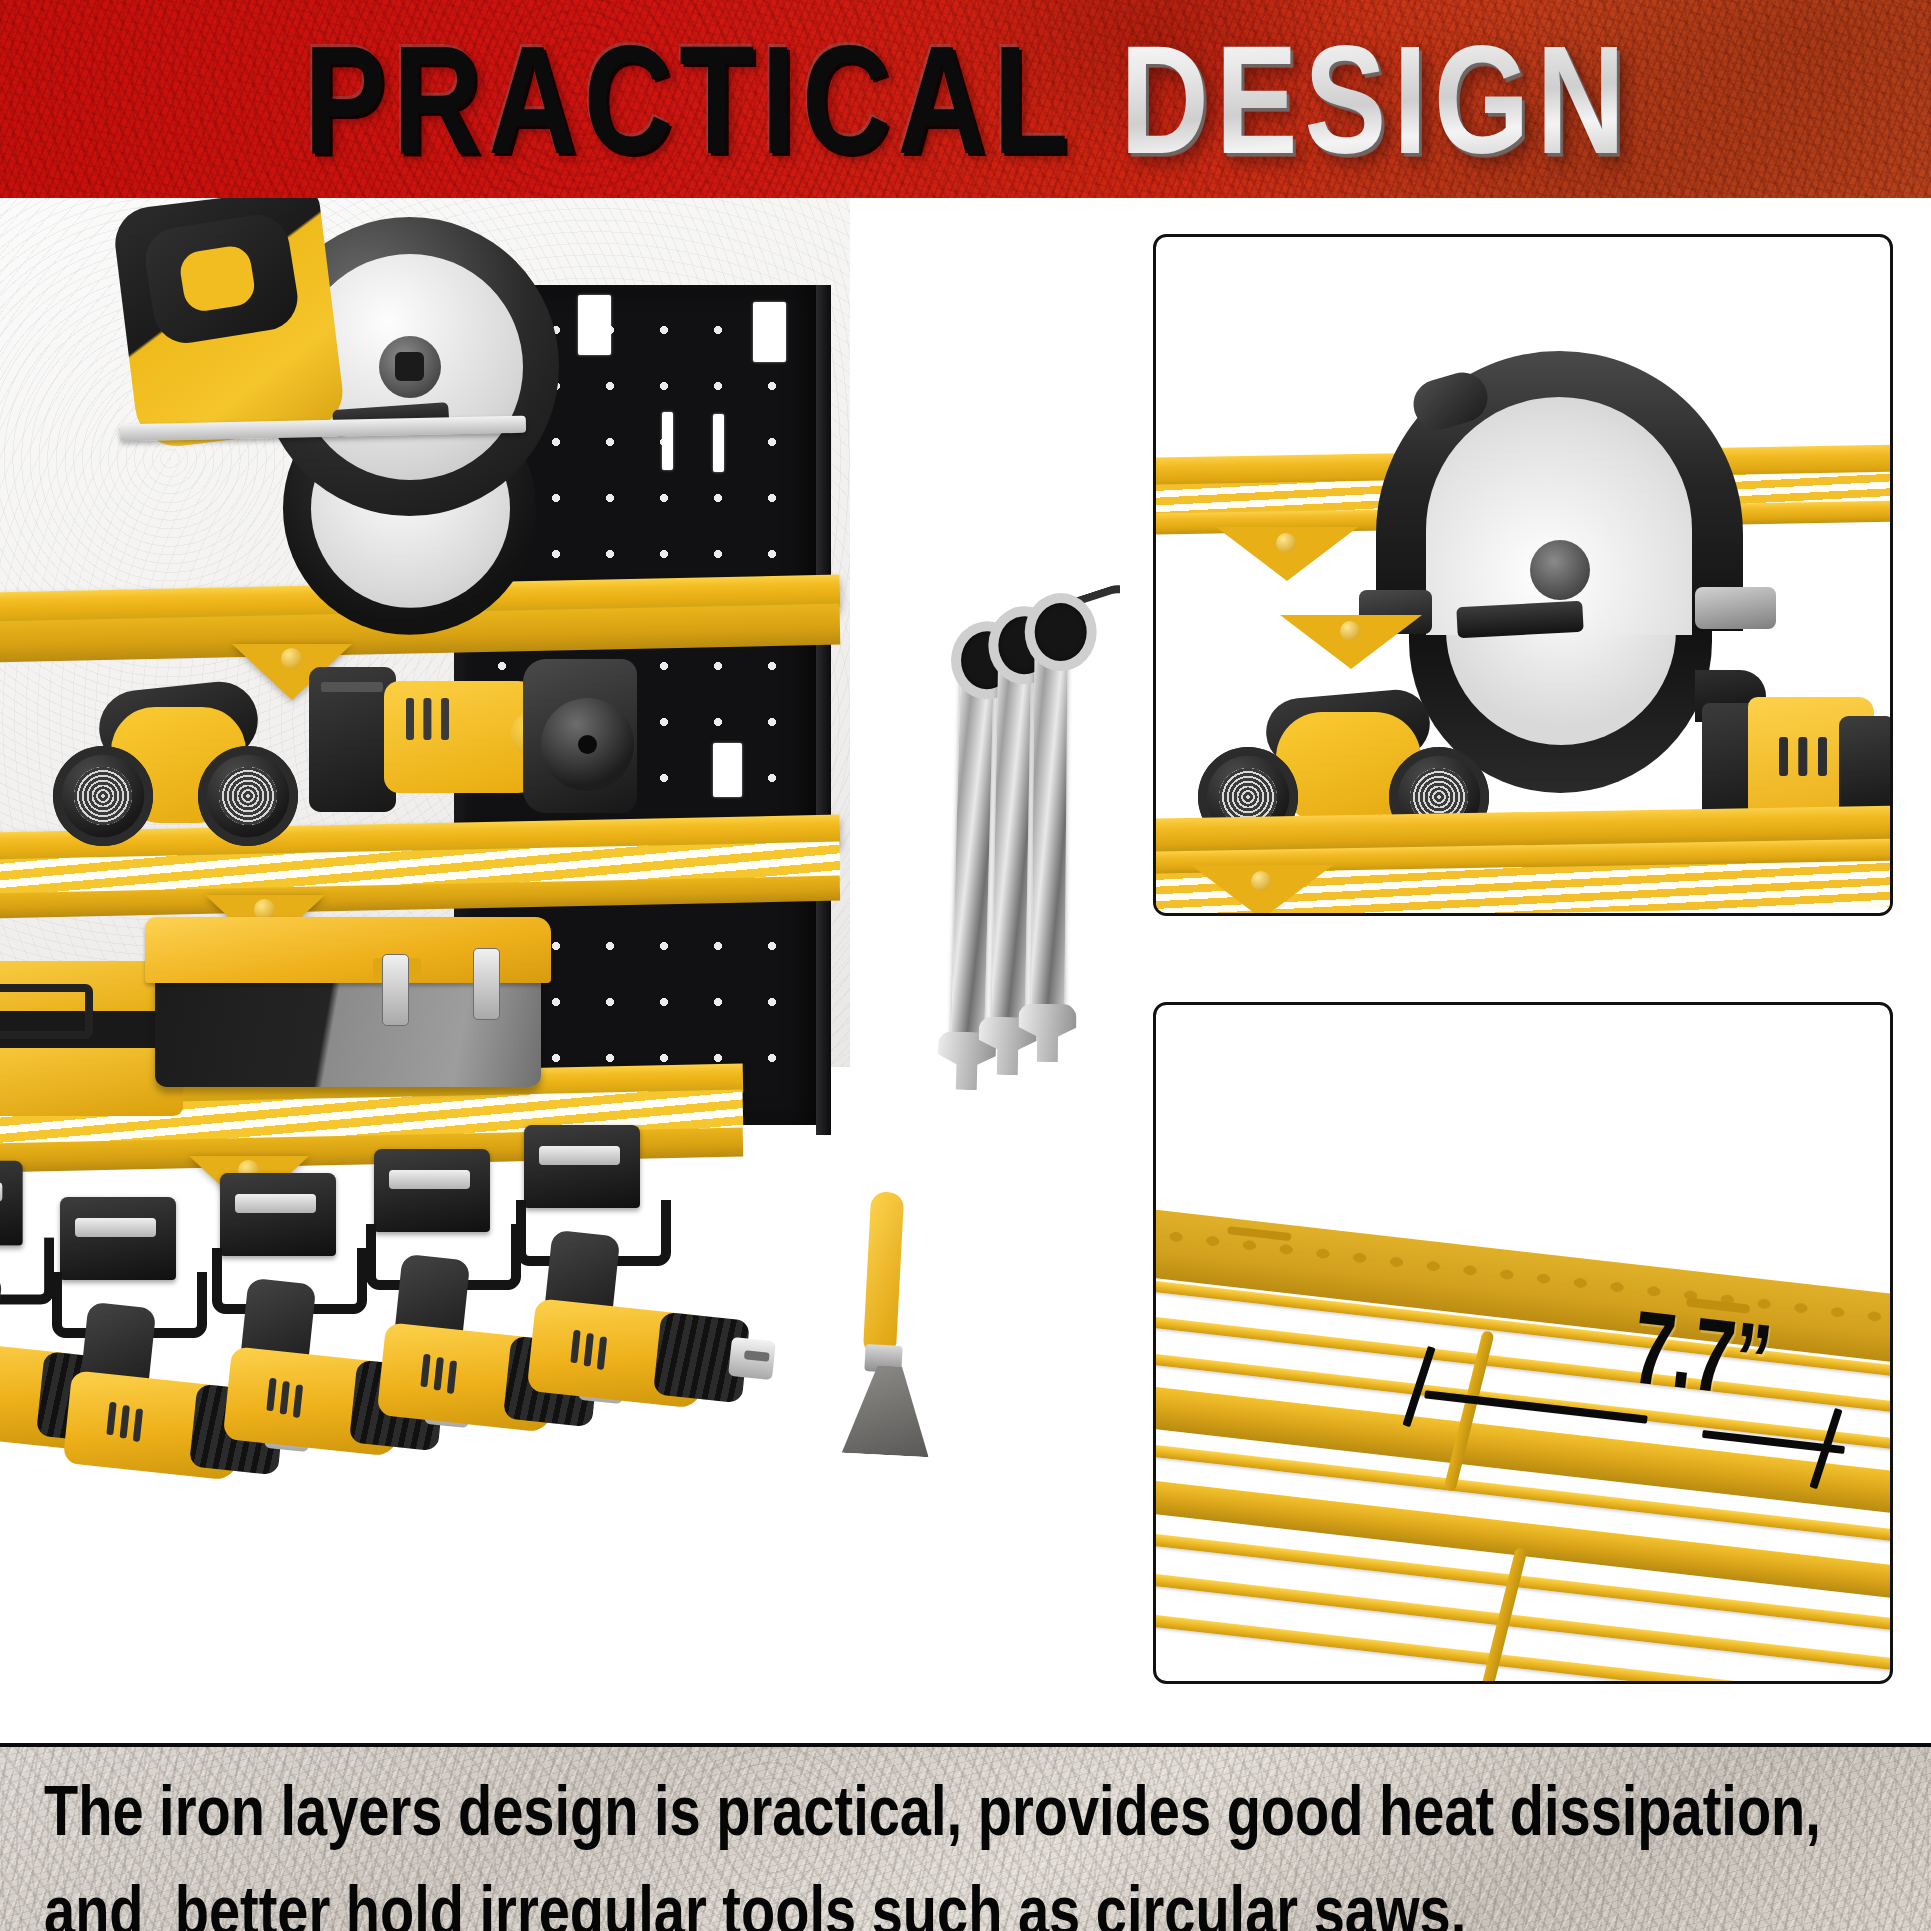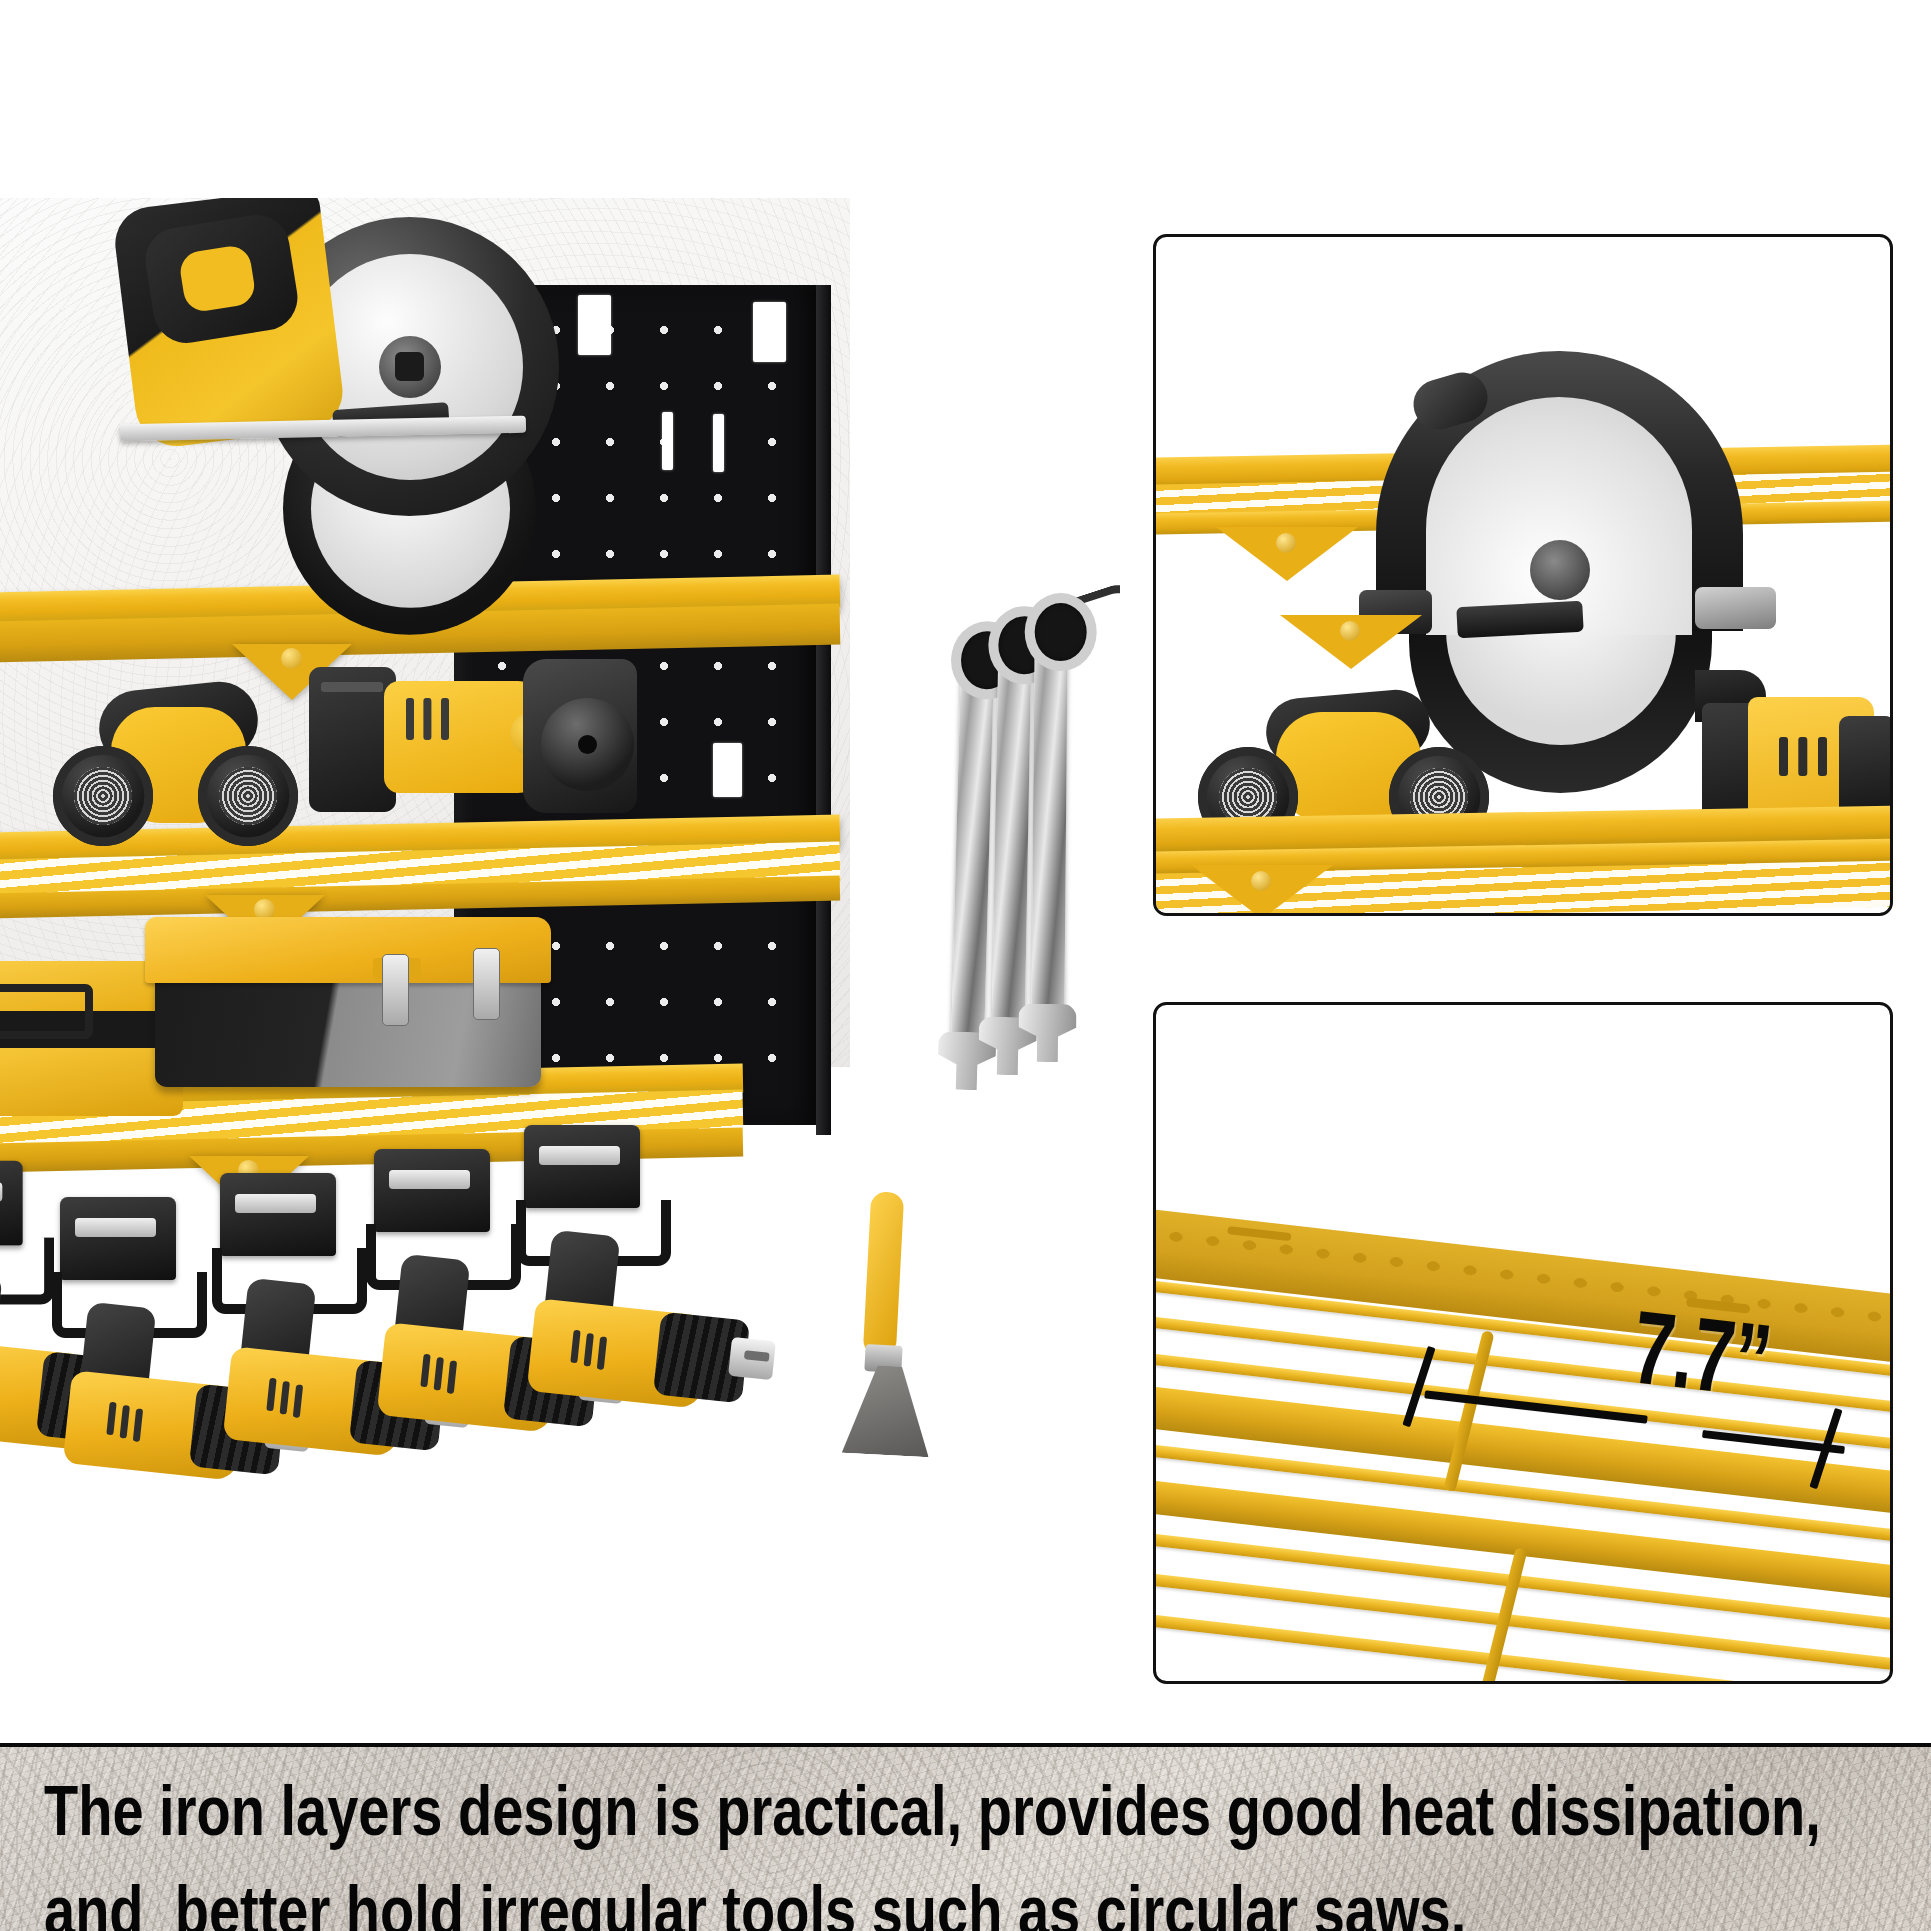--- a/index.html
+++ b/index.html
@@ -298,20 +298,28 @@
   #caption-text{position:absolute;left:44px;top:13.5px;width:1844px;color:#060606;
     font-family:"Liberation Sans Narrow","Liberation Sans",sans-serif;font-weight:bold;
     font-size:56px;line-height:79px;letter-spacing:0px;
     transform:scaleY(1.26);transform-origin:left top;white-space:pre-wrap;}
 </style>
 </head>
 <body>
 
 <div id="page">
 
+  <div id="banner">
+    <div class="grain"></div>
+    <div class="grain2"></div>
+    <div id="title-wrap">
+      <span class="ttl" id="ttl-practical">PRACTICAL</span>
+      <span class="ttl" id="ttl-design">DESIGN</span>
+    </div>
+  </div>
 
   <div id="photo">
     <div class="wall"></div>
 
     <div class="pb-top"></div>
     <div class="pb-cut" style="left:494px;top:114px;width:89px;height:71px;"></div>
     <div class="pb-cut" style="left:637px;top:135px;width:183px;height:62px;transform:skewX(-12deg);"></div>
     <div class="pegboard">
       <div class="pegs"></div>
       <div class="peg-slot" style="left:41px;top:13.5px;width:15.4px;height:54px;"></div>

